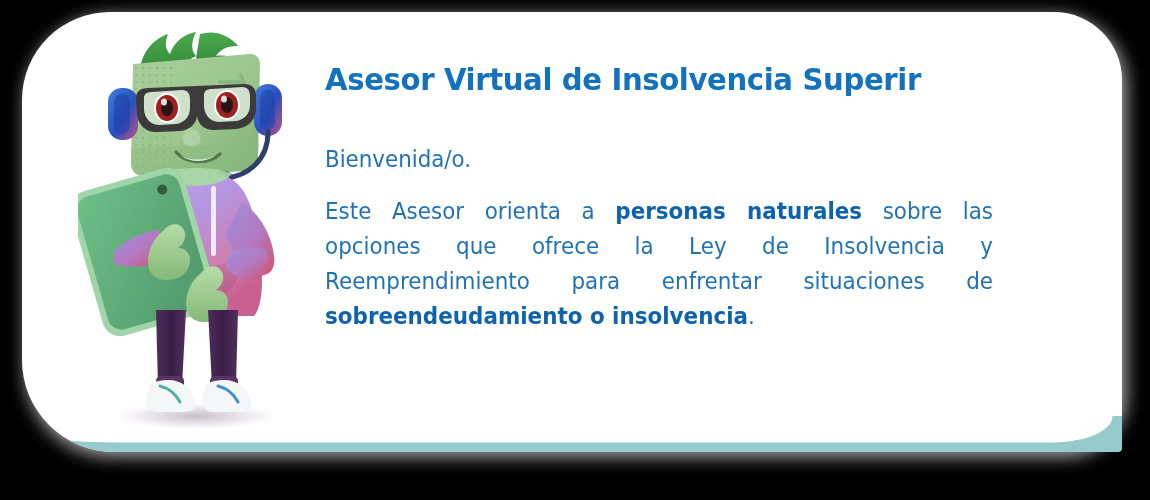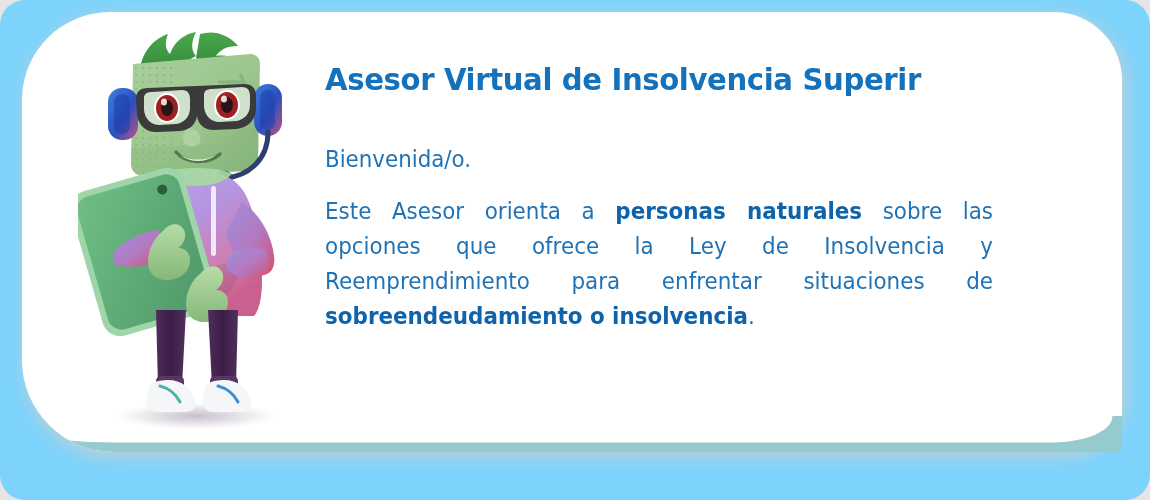--- a/index.html
+++ b/index.html
@@ -5,21 +5,21 @@
   html,body{margin:0;padding:0;}
   body{
     width:1150px;height:500px;
     background:#e5e5e5;
     font-family:"DejaVu Sans", sans-serif;
     overflow:hidden;
     position:relative;
   }
 
   
-  #page{position:absolute;inset:0;background:#7dd3fc;border-radius:25px;}
+  #page{position:absolute;inset:0;background:#000000;}
 
   #card-shadow{
     position:absolute;left:26px;top:16px;width:1100px;height:440px;
     border-radius:86px 70px 60px 86px;
     background:#cfcfcf;
     filter:blur(9px);
     opacity:.85;
   }
 
   #card{

